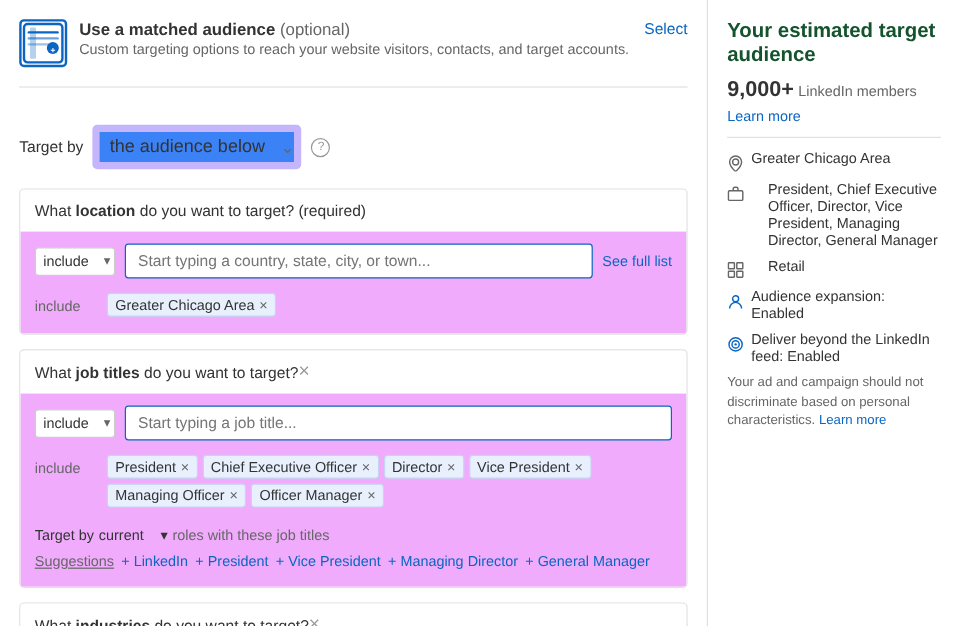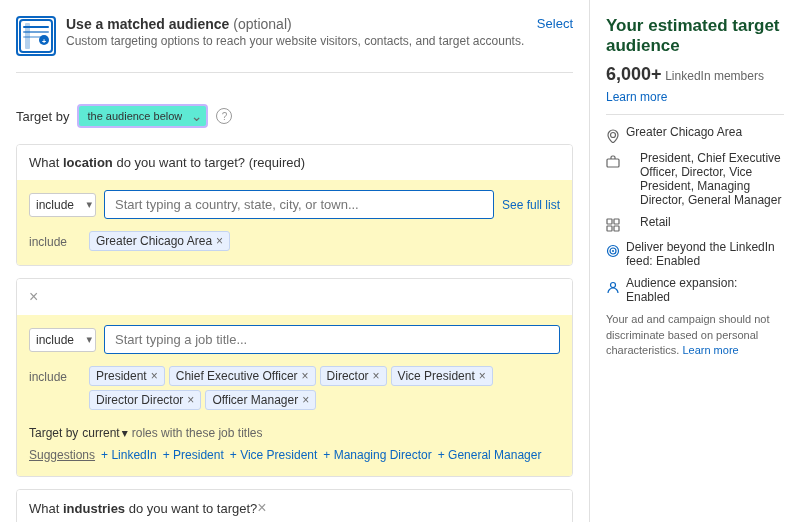--- a/index.html
+++ b/index.html
@@ -15,52 +15,52 @@
     .audience-header-left { display: flex; align-items: flex-start; gap: 10px; }
     .audience-icon { width: 40px; height: 40px; border: 2px solid #0a66c2; border-radius: 4px; display: flex; align-items: center; justify-content: center; }
     .audience-title { font-size: 14px; font-weight: 600; color: #333; }
     .audience-title span.optional { font-weight: 400; color: #666; }
     .audience-desc { font-size: 12px; color: #666; margin-top: 2px; }
     .select-link { color: #0a66c2; font-size: 13px; cursor: pointer; text-decoration: none; }
 
     
     .target-by-row { display: flex; align-items: center; gap: 8px; margin-bottom: 16px; }
     .target-by-label { font-size: 13px; color: #333; font-weight: 500; }
-    .target-by-select { border: 2px solid #c4b5fd; border-radius: 4px; padding: 4px 24px 4px 8px; font-size: 11px; color: #333; background: #5eead4; appearance: none; -webkit-appearance: none; cursor: pointer; position: relative; }
+    .target-by-select { border: 6px solid #c4b5fd; border-radius: 4px; padding: 4px 24px 4px 8px; font-size: 15px; color: #333; background: #3b82f6; appearance: none; -webkit-appearance: none; cursor: pointer; position: relative; }
     .select-wrapper { position: relative; display: inline-flex; align-items: center; }
     .select-wrapper::after { content: '⌄'; position: absolute; right: 6px; font-size: 14px; color: #666; pointer-events: none; top: 50%; transform: translateY(-52%); }
     .info-icon { width: 16px; height: 16px; border: 1px solid #999; border-radius: 50%; display: flex; align-items: center; justify-content: center; font-size: 10px; color: #999; cursor: pointer; }
 
     
     .section-card { border: 1px solid #e0e0e0; border-radius: 4px; margin-bottom: 12px; overflow: hidden; }
     .section-header { display: flex; align-items: center; justify-content: flex-start; padding: 10px 12px; background: #fff; }
     .section-title { font-size: 13px; color: #333; }
     .section-title strong { font-weight: 600; }
     .close-btn { background: none; border: none; cursor: pointer; color: #999; font-size: 16px; line-height: 1; }
 
-    .section-body { padding: 10px 12px; background: #fef9c3; }
+    .section-body { padding: 10px 12px; background: #f0abfc; }
 
     
     .include-row { display: flex; align-items: center; gap: 8px; margin-bottom: 8px; }
     .include-dropdown { border: 1px solid #ccc; border-radius: 3px; padding: 4px 20px 4px 6px; font-size: 12px; color: #333; background: #fff; appearance: none; cursor: pointer; }
     .include-select-wrapper { position: relative; display: inline-flex; align-items: center; }
     .include-select-wrapper::after { content: '▾'; position: absolute; right: 4px; font-size: 11px; color: #666; pointer-events: none; }
     .type-input { flex: 1; border: 1px solid #0a66c2; border-radius: 3px; padding: 6px 10px; font-size: 13px; color: #aaa; outline: none; }
     .see-full-list { color: #0a66c2; font-size: 12px; white-space: nowrap; cursor: pointer; }
 
     
     .tags-row { display: flex; align-items: flex-start; gap: 0; padding: 4px 0; }
     .tags-label { font-size: 12px; color: #666; min-width: 60px; margin-top: 4px; }
     .tags-container { display: flex; flex-wrap: wrap; gap: 4px; flex: 1; }
     .tag { display: inline-flex; align-items: center; gap: 4px; background: #e8f0fe; border: 1px solid #c5d4f0; border-radius: 3px; padding: 2px 6px; font-size: 12px; color: #333; }
     .tag-close { background: none; border: none; cursor: pointer; color: #666; font-size: 12px; line-height: 1; padding: 0; }
 
     
     .target-current-row { display: flex; align-items: center; gap: 4px; margin: 12px 0 8px; padding: 0 0; font-size: 12px; color: #333; }
-    .target-current-btn { display: inline-flex; align-items: center; gap: 2px; color: #333; font-weight: 500; font-size: 12px; cursor: pointer; background: none; border: none; }
+    .target-current-btn { display: inline-flex; align-items: center; gap: 14px; color: #333; font-weight: 500; font-size: 12px; cursor: pointer; background: none; border: none; }
     .target-current-suffix { color: #666; }
 
     
     .suggestions-row { display: flex; align-items: center; gap: 6px; flex-wrap: wrap; font-size: 12px; margin-bottom: 4px; }
     .suggestions-label { color: #666; text-decoration: underline; }
     .suggestion-item { color: #0a66c2; cursor: pointer; }
 
     
     .side-panel-title { font-size: 17px; font-weight: 600; color: #14532d; margin-bottom: 8px; }
     .side-count { font-size: 18px; font-weight: 700; color: #333; }
@@ -145,20 +145,23 @@
               <span>Greater Chicago Area</span>
               <button class="tag-close">×</button>
             </span>
           </div>
         </div>
       </div>
     </div>
 
     <div class="section-card">
       <div class="section-header">
+        <div class="section-title">
+          <span>What </span><strong>job titles</strong><span> do you want to target?</span>
+        </div>
         <button class="close-btn">×</button>
       </div>
       <div class="section-body">
         <div class="include-row">
           <div class="include-select-wrapper">
             <select class="include-dropdown">
               <option value="include">include</option>
             </select>
           </div>
           <input class="type-input" type="text" placeholder="Start typing a job title..." style="">
@@ -176,21 +179,21 @@
             </span>
             <span class="tag">
               <span>Director</span>
               <button class="tag-close">×</button>
             </span>
             <span class="tag">
               <span>Vice President</span>
               <button class="tag-close">×</button>
             </span>
             <span class="tag">
-              <span>Director Director</span>
+              <span>Managing Officer</span>
               <button class="tag-close">×</button>
             </span>
             <span class="tag">
               <span>Officer Manager</span>
               <button class="tag-close">×</button>
             </span>
           </div>
         </div>
         <div class="target-current-row">
           <span>Target by</span>
@@ -221,21 +224,21 @@
       <div class="section-body">
         
         
       </div>
     </div>
   </div>
 
   <div class="side-panel">
     <div class="side-panel-title">Your estimated target audience</div>
     <div style="margin-bottom:4px;">
-      <span class="side-count">6,000+</span>
+      <span class="side-count">9,000+</span>
       <span class="side-members">LinkedIn members</span>
     </div>
     <a class="learn-more">Learn more</a>
 
     <hr class="side-divider">
 
     <div class="side-location">
       <div class="side-location-icon">
         <svg width="14" height="14" viewBox="0 0 14 14" fill="none">
           <circle cx="7" cy="6" r="2.5" stroke="#666" stroke-width="1.2"></circle>
@@ -263,35 +266,35 @@
           <rect x="1" y="8" width="5" height="5" rx="0.5" stroke="#666" stroke-width="1.2"></rect>
           <rect x="8" y="8" width="5" height="5" rx="0.5" stroke="#666" stroke-width="1.2"></rect>
         </svg>
       </div>
       <span class="side-row-text">Retail</span>
     </div>
 
     <div class="side-info-row">
       <div class="side-info-icon">
         <svg width="14" height="14" viewBox="0 0 14 14" fill="none">
+          <circle cx="7" cy="5" r="2.5" stroke="#0a66c2" stroke-width="1.2"></circle>
+          <path d="M2 13c0-2.76 2.24-5 5-5s5 2.24 5 5" stroke="#0a66c2" stroke-width="1.2"></path>
+        </svg>
+      </div>
+      <span class="side-info-text">Audience expansion: Enabled</span>
+    </div>
+
+    <div class="side-info-row">
+      <div class="side-info-icon">
+        <svg width="14" height="14" viewBox="0 0 14 14" fill="none">
           <circle cx="7" cy="7" r="5.5" stroke="#0a66c2" stroke-width="1.2"></circle>
           <circle cx="7" cy="7" r="3" stroke="#0a66c2" stroke-width="1.2"></circle>
           <circle cx="7" cy="7" r="1" fill="#0a66c2"></circle>
         </svg>
       </div>
       <span class="side-info-text">Deliver beyond the LinkedIn feed: Enabled</span>
     </div>
 
-    <div class="side-info-row">
-      <div class="side-info-icon">
-        <svg width="14" height="14" viewBox="0 0 14 14" fill="none">
-          <circle cx="7" cy="5" r="2.5" stroke="#0a66c2" stroke-width="1.2"></circle>
-          <path d="M2 13c0-2.76 2.24-5 5-5s5 2.24 5 5" stroke="#0a66c2" stroke-width="1.2"></path>
-        </svg>
-      </div>
-      <span class="side-info-text">Audience expansion: Enabled</span>
-    </div>
-
     <div class="side-disclaimer">
       <span>Your ad and campaign should not discriminate based on personal characteristics.</span> <a class="learn-more">Learn more</a>
     </div>
   </div>
 </div>
 
 </body></html>

